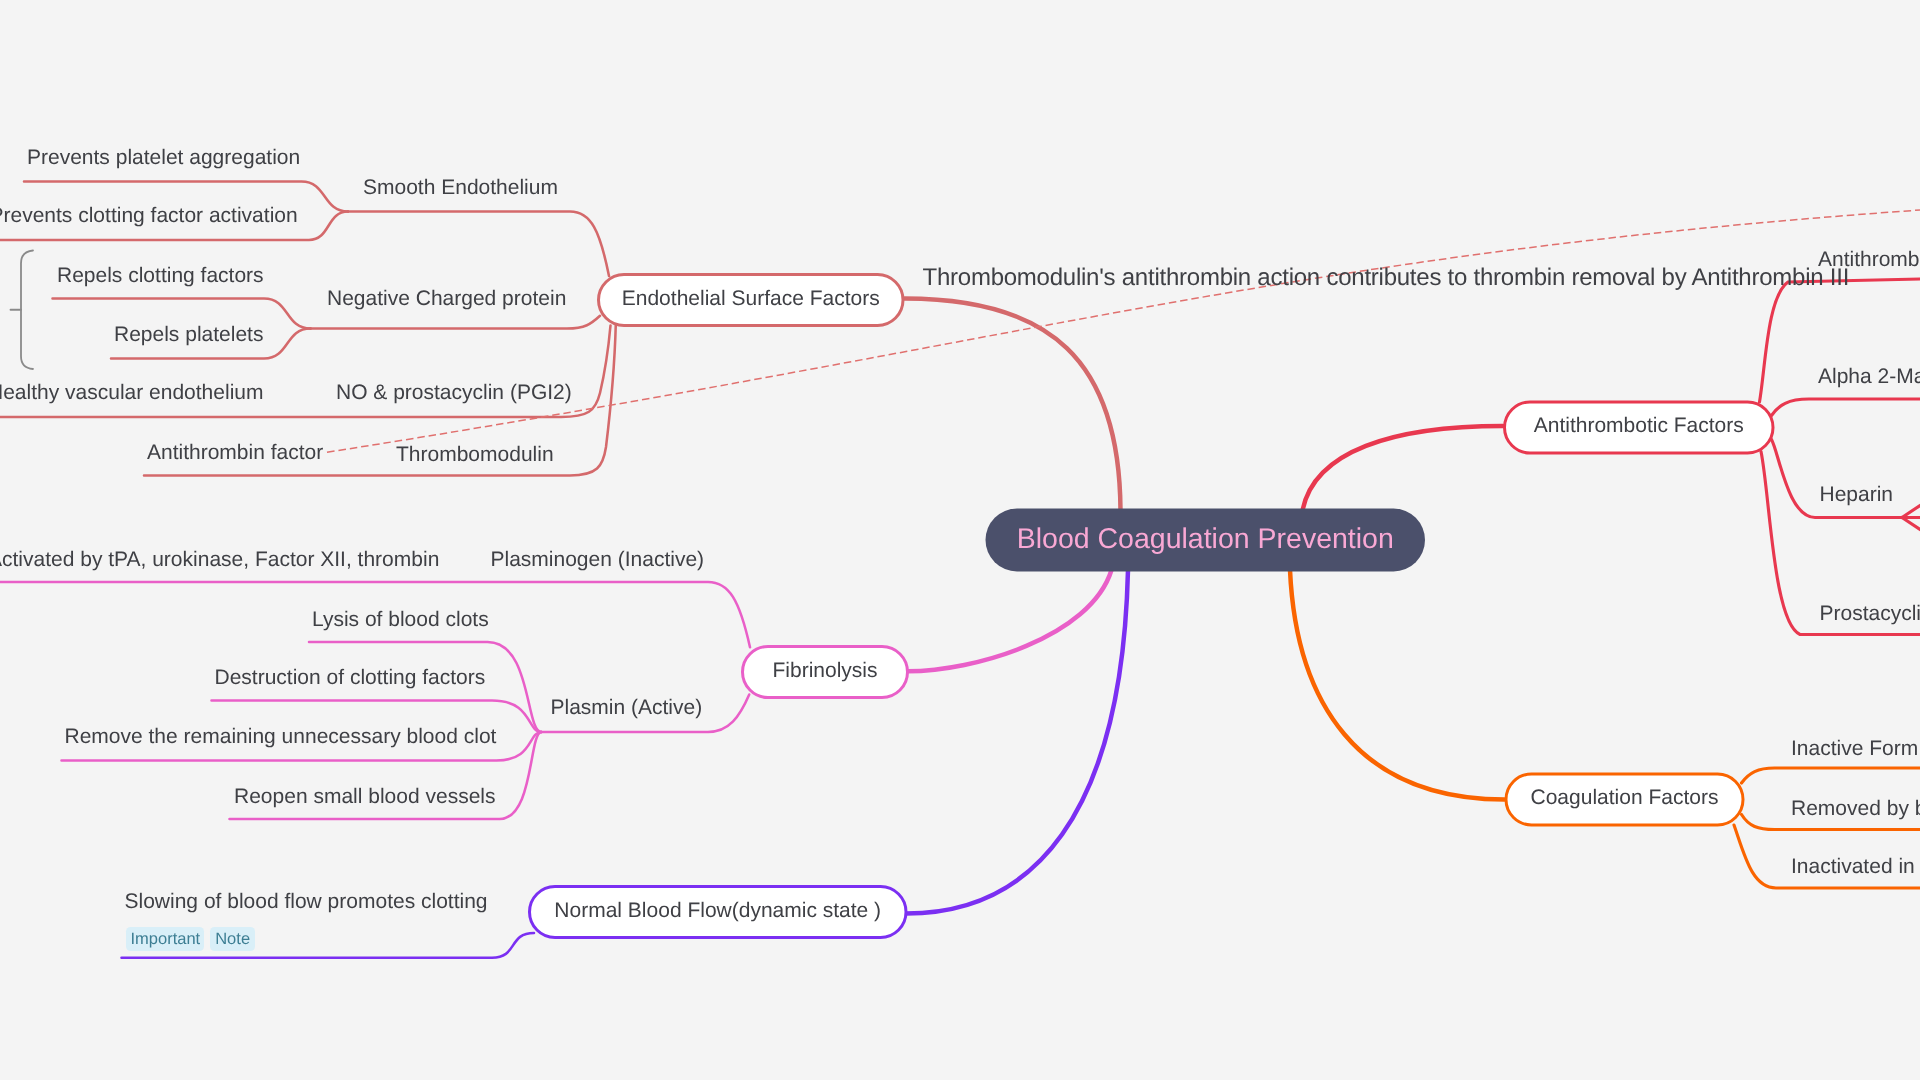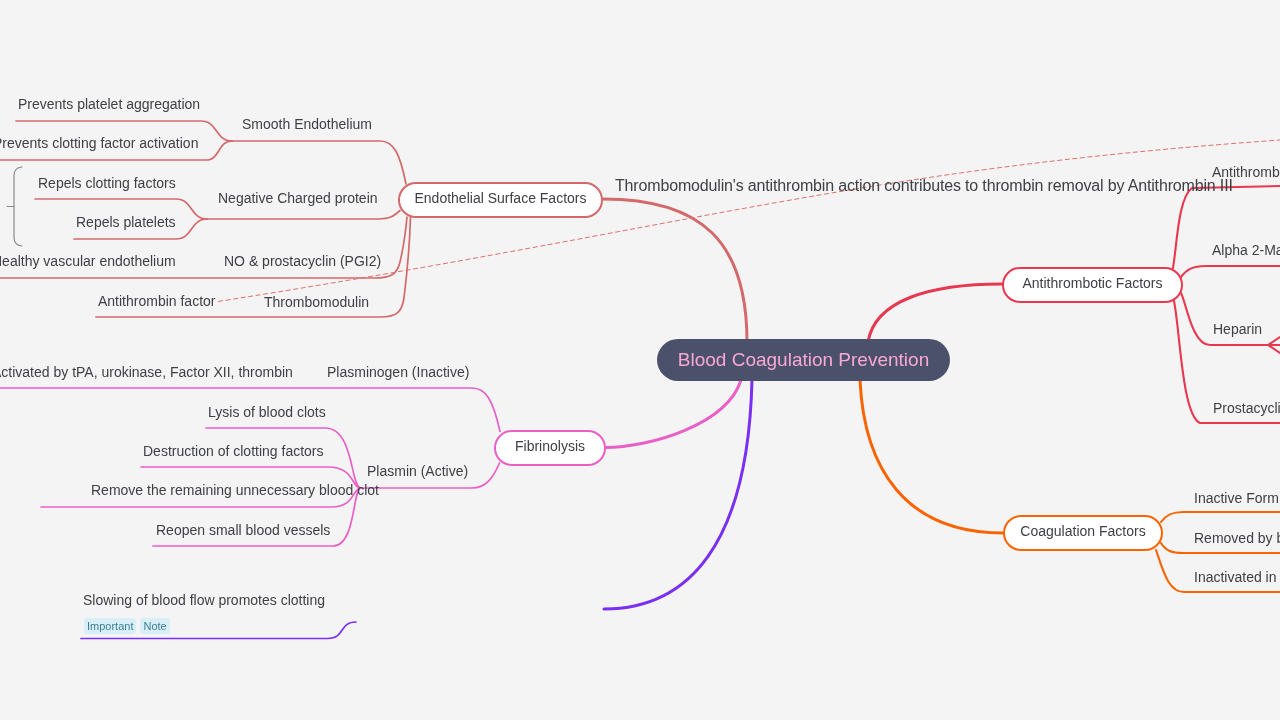--- a/index.html
+++ b/index.html
@@ -91,20 +91,23 @@
 </div>
 
 <div class="node" style="left:1003px;top:515px;width:160px;height:36px;border-color:#fa6400;">
   <span>Coagulation Factors</span>
 </div>
 
 <div class="node" style="left:494px;top:430px;width:112px;height:36px;border-color:#e95fc8;">
   <span>Fibrinolysis</span>
 </div>
 
+<div class="node" style="left:352px;top:590px;width:253px;height:36px;border-color:#7b2ff2;">
+  <span>Normal Blood Flow(dynamic state )</span>
+</div>
 
 <div class="lbl" style="left:242px;top:116px;"><span>Smooth Endothelium</span></div>
 <div class="lbl" style="left:18px;top:96px;"><span>Prevents platelet aggregation</span></div>
 <div class="lbl" style="left:-7px;top:135px;"><span>Prevents clotting factor activation</span></div>
 <div class="lbl" style="left:218px;top:190px;"><span>Negative Charged protein</span></div>
 <div class="lbl" style="left:38px;top:175px;"><span>Repels clotting factors</span></div>
 <div class="lbl" style="left:76px;top:214px;"><span>Repels platelets</span></div>
 <div class="lbl" style="left:224px;top:253px;"><span>NO &amp; prostacyclin (PGI2)</span></div>
 <div class="lbl" style="left:-8px;top:253px;"><span>Healthy vascular endothelium</span></div>
 <div class="lbl" style="left:264px;top:294px;"><span>Thrombomodulin</span></div>
@@ -117,21 +120,21 @@
 
 <div class="lbl" style="left:1194px;top:490px;"><span>Inactive Form</span></div>
 <div class="lbl" style="left:1194px;top:530px;"><span>Removed by blood flow</span></div>
 <div class="lbl" style="left:1194px;top:569px;"><span>Inactivated in the liver</span></div>
 
 <div class="lbl" style="left:327px;top:364px;"><span>Plasminogen (Inactive)</span></div>
 <div class="lbl" style="left:-8px;top:364px;"><span>Activated by tPA, urokinase, Factor XII, thrombin</span></div>
 <div class="lbl" style="left:367px;top:463px;"><span>Plasmin (Active)</span></div>
 <div class="lbl" style="left:208px;top:404px;"><span>Lysis of blood clots</span></div>
 <div class="lbl" style="left:143px;top:443px;"><span>Destruction of clotting factors</span></div>
-<div class="lbl" style="left:43px;top:482px;margin-left:48px;"><span>Remove the remaining unnecessary blood clot</span></div>
+<div class="lbl" style="left:43px;top:482px;"><span>Remove the remaining unnecessary blood clot</span></div>
 <div class="lbl" style="left:156px;top:522px;"><span>Reopen small blood vessels</span></div>
 
 <div class="lbl" style="left:83px;top:592px;"><span>Slowing of blood flow promotes clotting</span></div>
 <div class="tagrow" style="left:84px;top:616px;">
   <span class="tag">Important</span><span class="tag">Note</span>
 </div>
 
 <div class="rel-label" style="left:615px;top:179px;"><span>Thrombomodulin's antithrombin action contributes to thrombin removal by Antithrombin III</span></div>
 
 </div>

